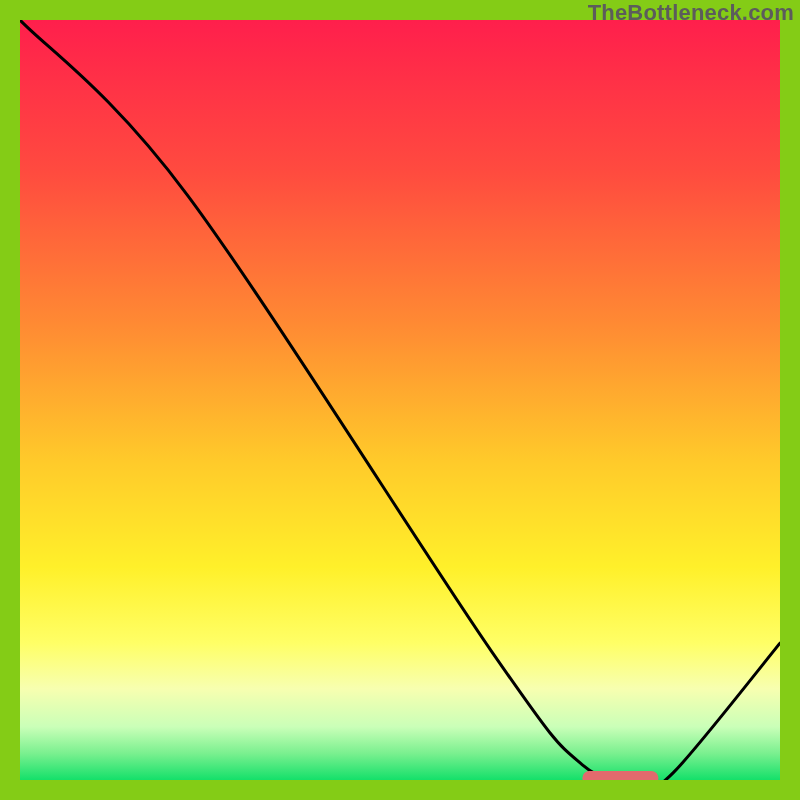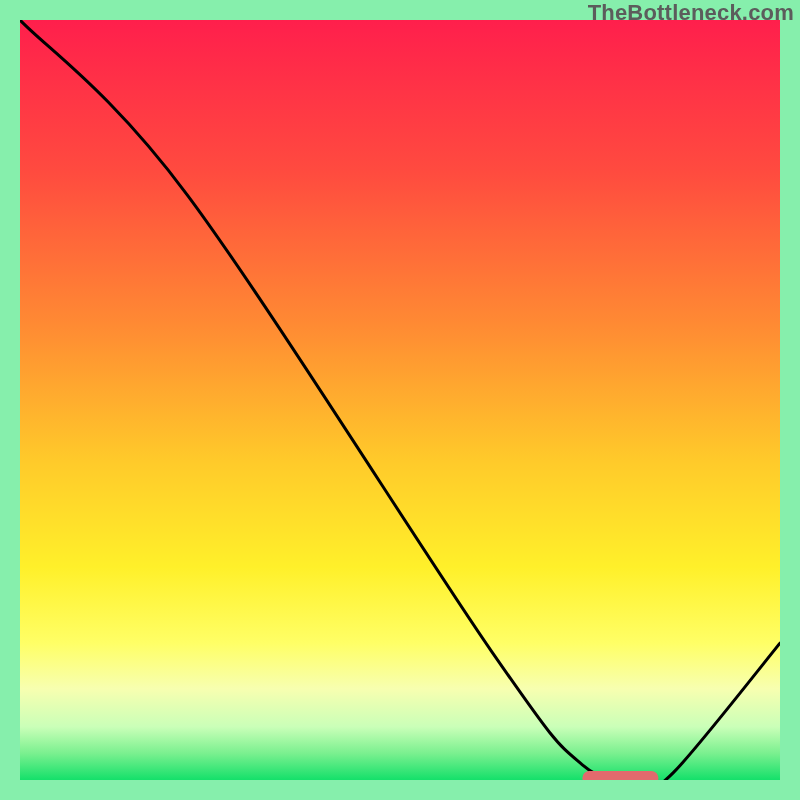--- a/index.html
+++ b/index.html
@@ -8,21 +8,21 @@
     width: 800px;
     height: 800px;
     background: #ffffff;
     overflow: hidden;
     font-family: Arial, Helvetica, sans-serif;
   }
   .frame {
     position: relative;
     width: 800px;
     height: 800px;
-    background: #86efac;
+    background: #84cc16;
   }
   .plot {
     position: absolute;
     left: 20px;
     top: 20px;
     width: 760px;
     height: 760px;
     overflow: hidden;
   }
   .gradient {

